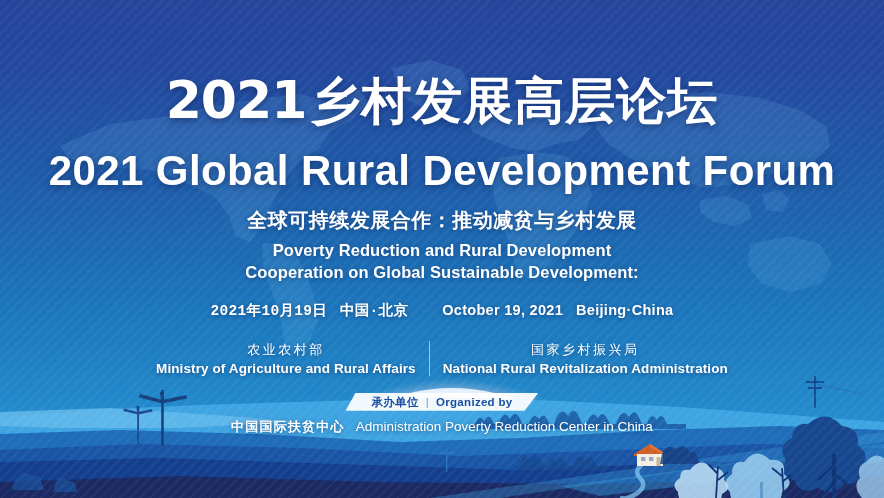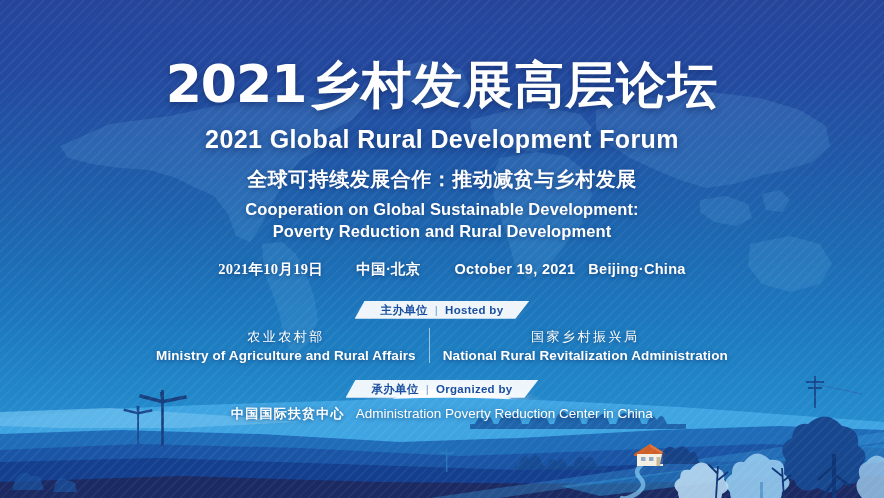--- a/index.html
+++ b/index.html
@@ -56,42 +56,42 @@
     z-index:2;
   }
   .landscape svg{ width:100%; height:100%; display:block; }
 
   
   .content{
     position:relative;
     z-index:5;
     width:884px;
     text-align:center;
-    padding-top:56px;
+    padding-top:72px;
   }
 
   .title-cn{
     font-family:"DejaVu Sans","Liberation Sans",sans-serif;
     font-size:50px;
     font-weight:bold;
     color:#ffffff;
     letter-spacing:1px;
     line-height:1.08;
     text-shadow:0 2px 7px rgba(10,30,80,.55);
     white-space:nowrap;
   }
   .title-cn .yr{
     font-size:52px;
     letter-spacing:-1px;
     padding-right:4px;
   }
 
   .title-en{
-    margin-top:13px;
-    font-size:25px;
+    margin-top:19px;
+    font-size:42px;
     font-weight:bold;
     color:#ffffff;
     letter-spacing:.4px;
     text-shadow:0 2px 7px rgba(10,30,80,.5);
     white-space:nowrap;
     text-align:center;
   }
 
   .subtitle-cn{
     margin-top:12px;
@@ -115,21 +115,21 @@
 
   .datebar{
     margin-top:17px;
     font-size:14.5px;
     font-weight:bold;
     color:#ffffff;
     letter-spacing:.3px;
     text-shadow:0 1px 4px rgba(10,30,80,.5);
     white-space:nowrap;
   }
-  .datebar .cn{ font-family:Liberation Serif, serif;margin-left:20px; }
+  .datebar .cn{ font-family:Liberation Mono, monospace; }
   .datebar .gap{ display:inline-block; width:34px; }
   .datebar .gap-s{ display:inline-block; width:13px; }
 
   
   .org-wrap{ margin-top:21px; }
 
   .ribbon{
     display:inline-block;
     position:relative;
     height:18px;
@@ -359,32 +359,29 @@
 
     <h1 class="title-cn">
       <span class="yr">2021</span><span>乡村发展高层论坛</span>
     </h1>
 
     <h2 class="title-en">2021 Global Rural Development Forum</h2>
 
     <div class="subtitle-cn">全球可持续发展合作：推动减贫与乡村发展</div>
 
     <div class="subtitle-en">
+      <div>Poverty Reduction and Rural Development</div>
       <div>Cooperation on Global Sustainable Development:</div>
-      <div>Poverty Reduction and Rural Development</div>
     </div>
 
     <div class="datebar">
       <span class="cn">2021年10月19日</span><span class="gap-s"></span><span class="cn">中国·北京</span><span class="gap"></span><span>October 19, 2021</span><span class="gap-s"></span><span>Beijing·China</span>
     </div>
 
     <div class="org-wrap">
-      <div class="ribbon">
-        <span class="cn">主办单位</span><span class="sep">|</span><span>Hosted by</span>
-      </div>
       <div class="orgs">
         <div class="org">
           <span class="cn">农业农村部</span>
           <span class="en">Ministry of Agriculture and Rural Affairs</span>
         </div>
         <div class="org">
           <span class="cn">国家乡村振兴局</span>
           <span class="en">National Rural Revitalization Administration</span>
         </div>
       </div>

